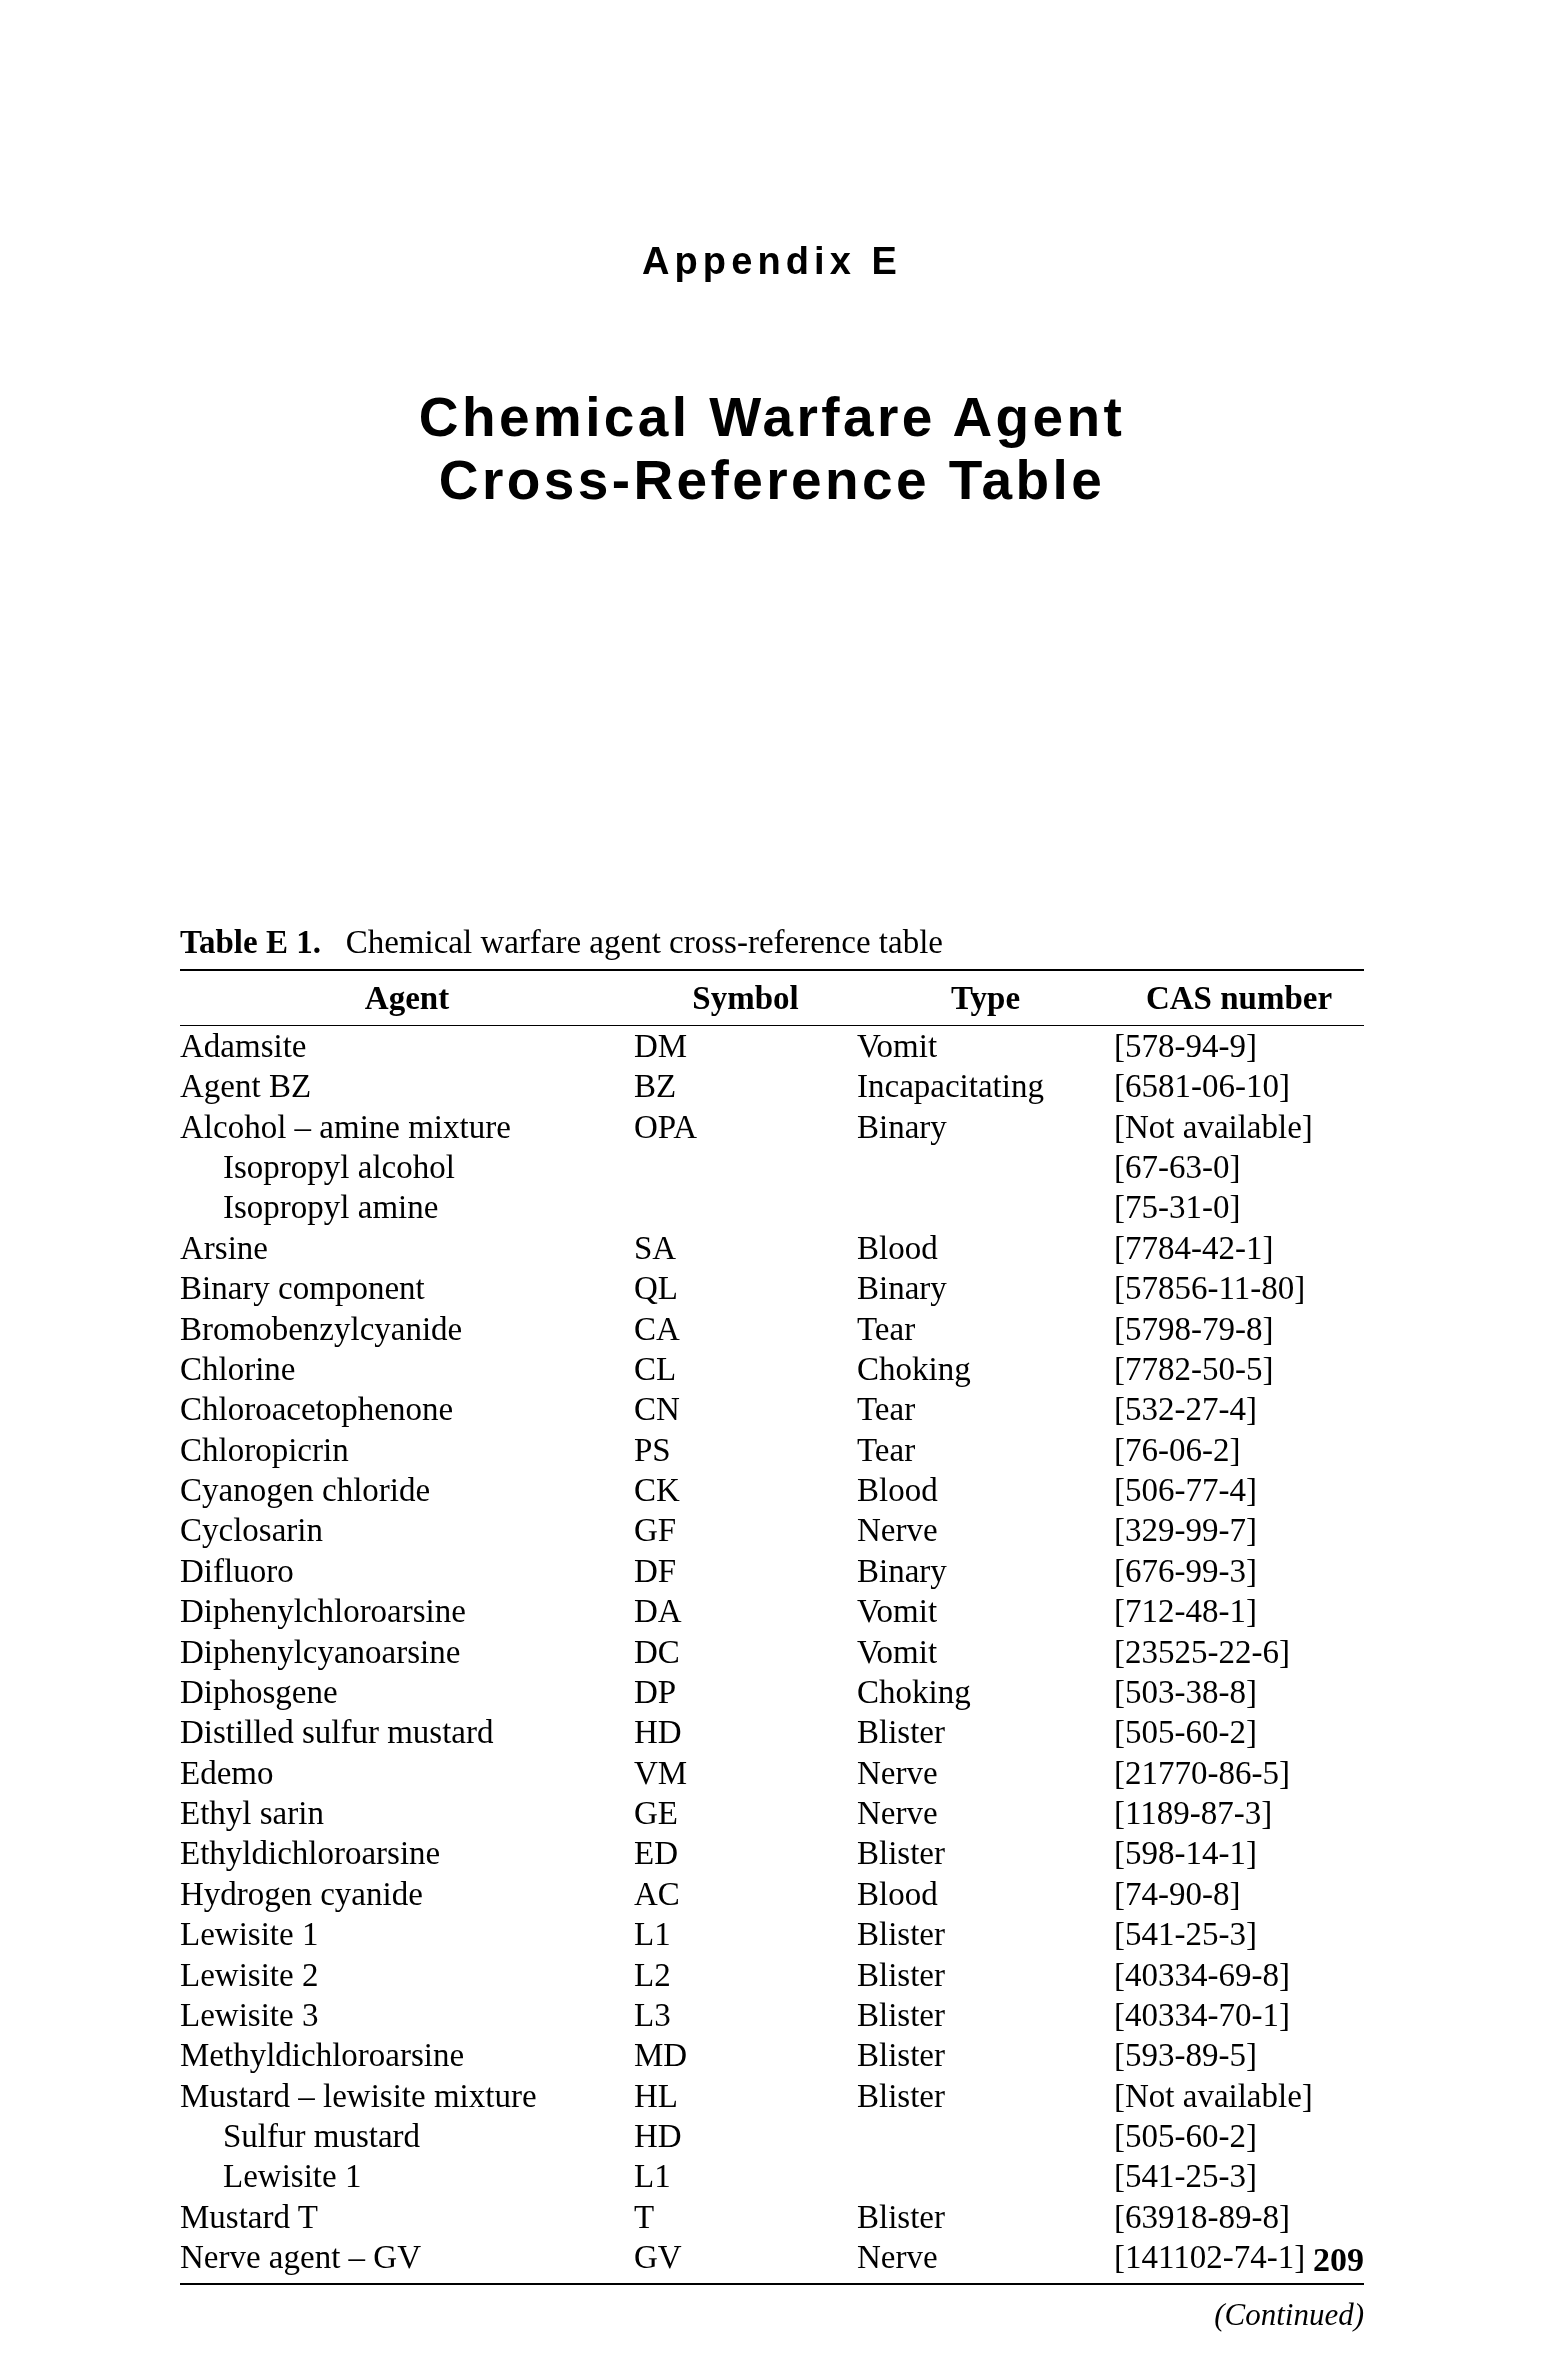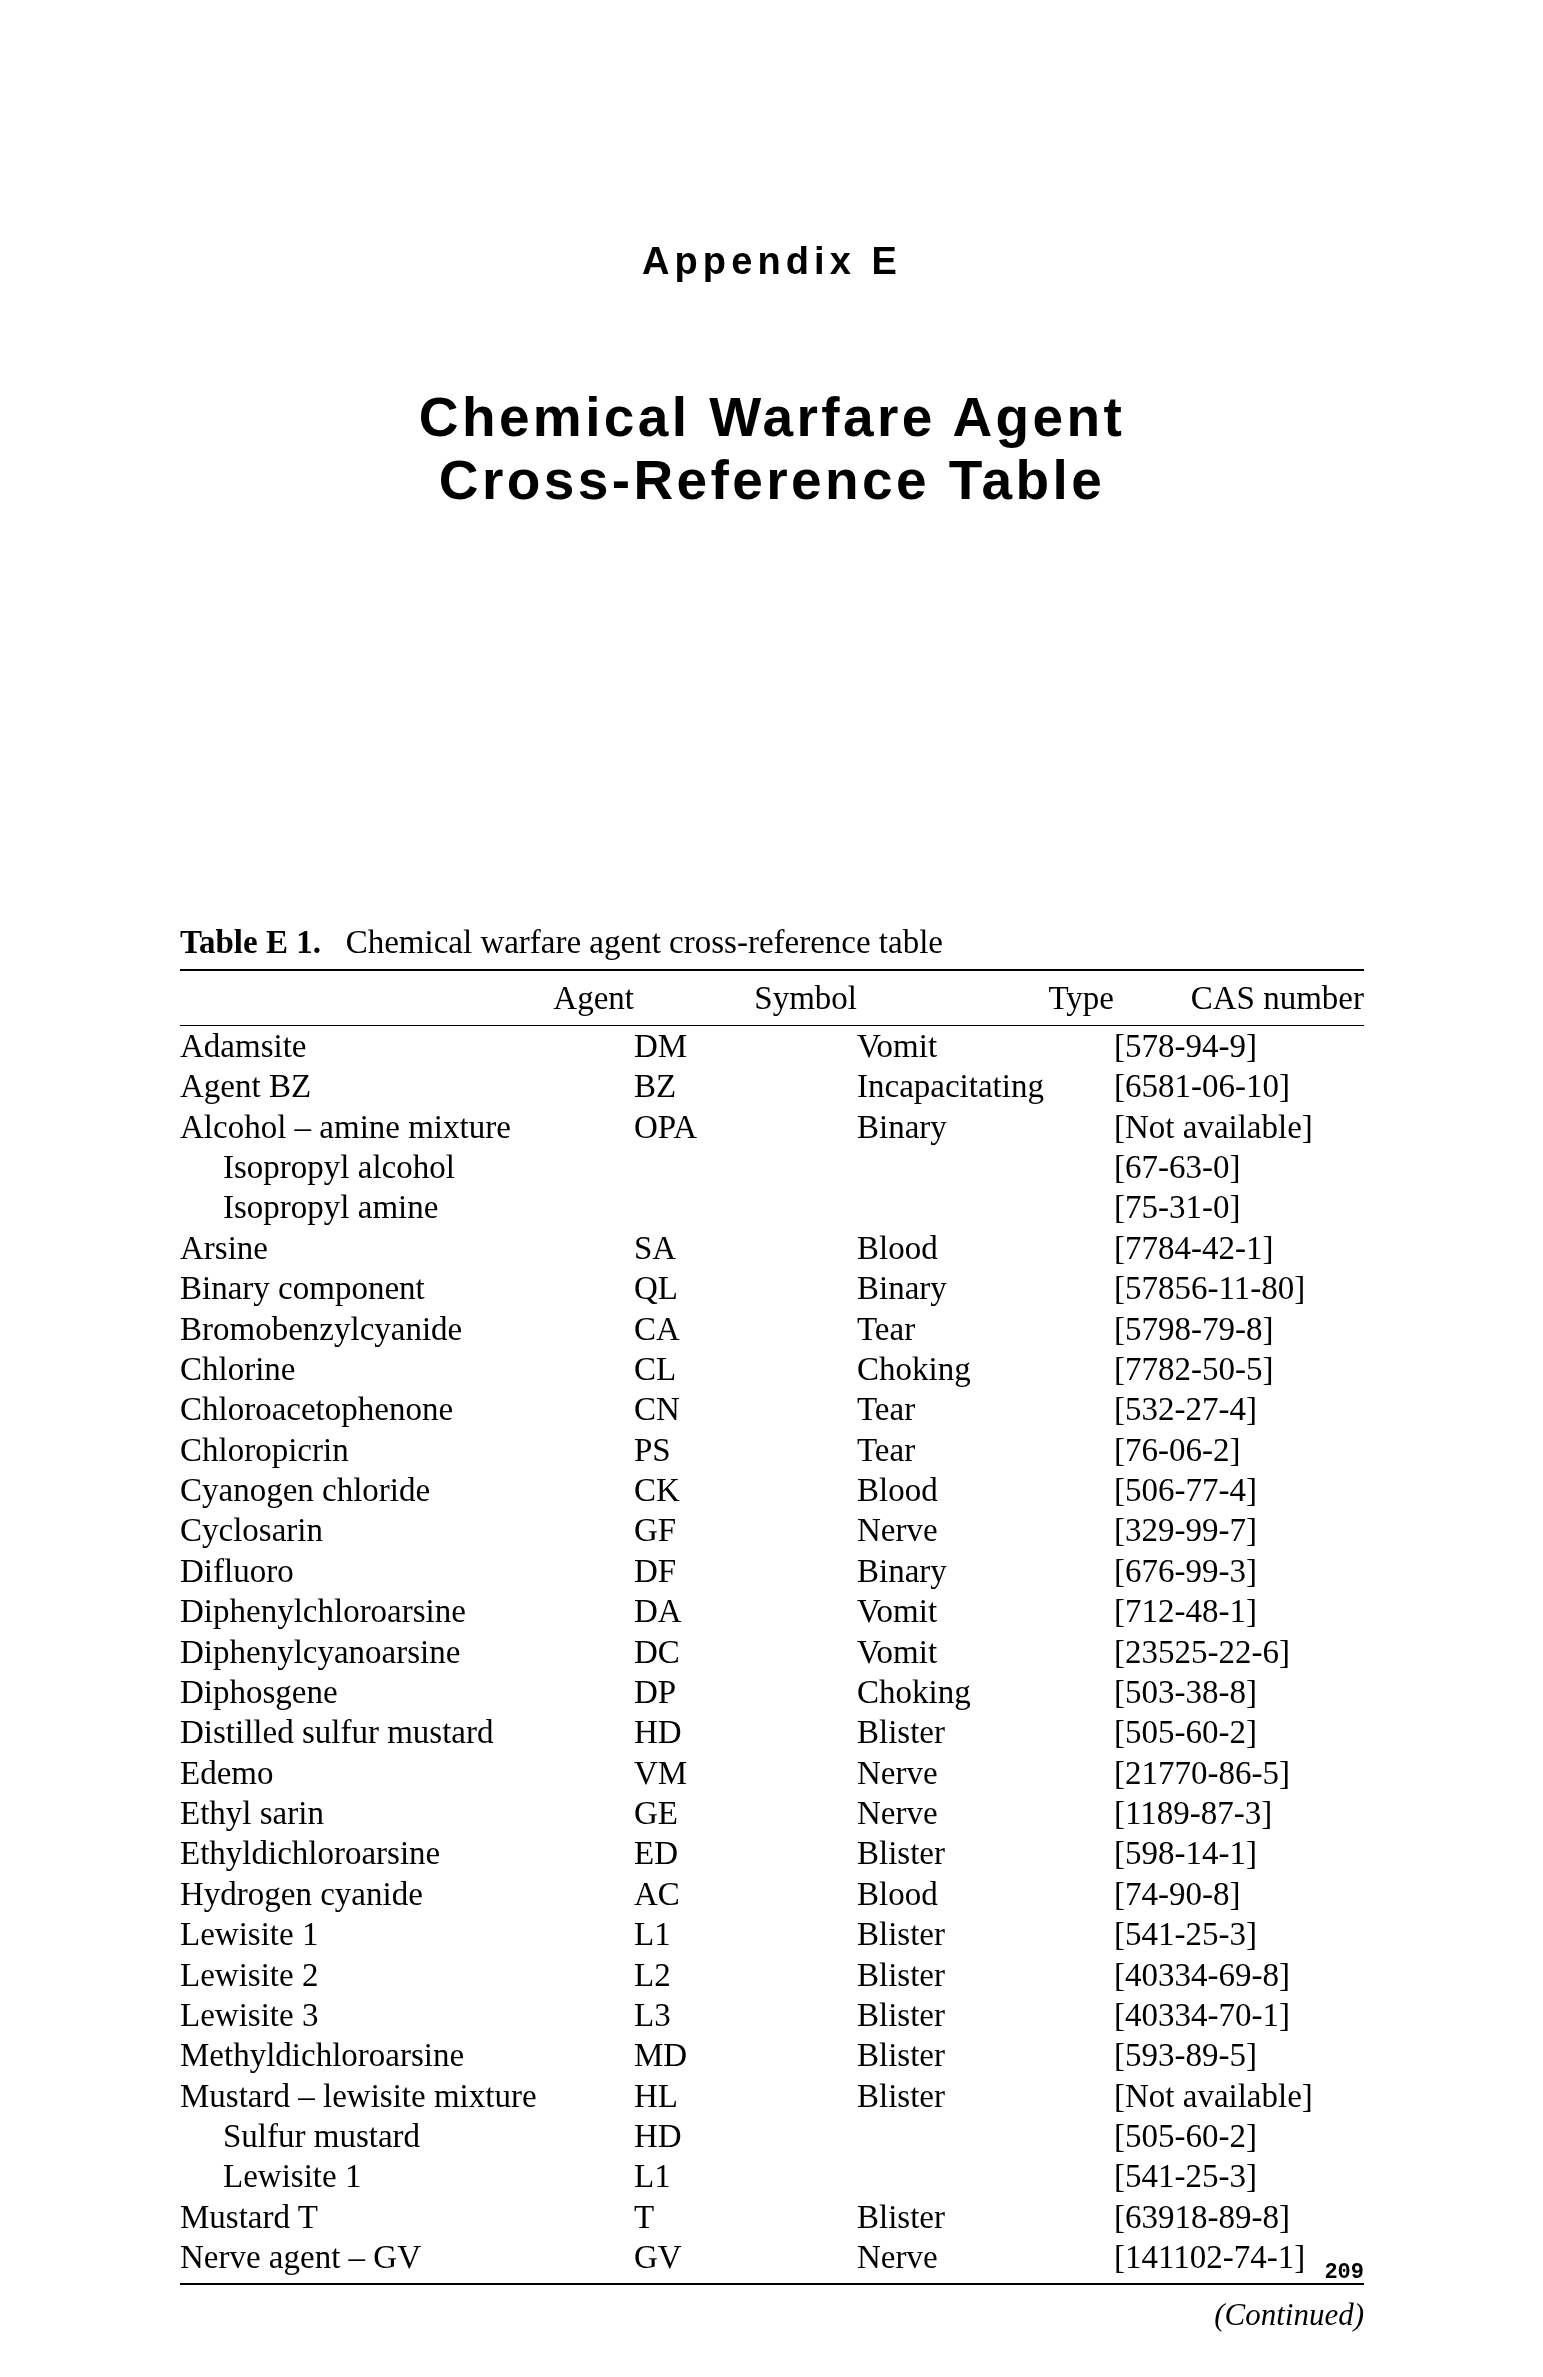--- a/index.html
+++ b/index.html
@@ -40,22 +40,22 @@
   }
   .table-caption .bold {
     font-weight: 700;
   }
   table {
     width: 100%;
     border-collapse: collapse;
     font-size: 33px;
   }
   thead tr th {
-    font-weight: 400;
-    text-align: right;
+    font-weight: 700;
+    text-align: center;
     border-top: 2.6px solid #000;
     border-bottom: 1.7px solid #000;
     padding: 8.6px 0 8.6px 0;
   }
   tbody tr td {
     padding: 1.7px 0;
     vertical-align: top;
   }
   tbody tr:last-child td {
     border-bottom: 2.6px solid #000;
@@ -67,25 +67,25 @@
   .col-cas    { width: auto; }
   .indent { padding-left: 43px; }
   .continued {
     font-style: italic;
     font-size: 31px;
     text-align: right;
     margin-top: 12px;
   }
   .page-number {
     position: absolute;
-    bottom: 92px;
+    bottom: 98px;
     right: 180px;
-    font-family: Liberation Mono, monospace;
+    font-family: Liberation Serif, serif;
     font-weight: 900;
-    font-size: 22px;
+    font-size: 34px;
   }
 </style>
 </head>
 <body>
 
 <div class="page">
 
   <div class="appendix-label">Appendix E</div>
 
   <div class="main-title">

